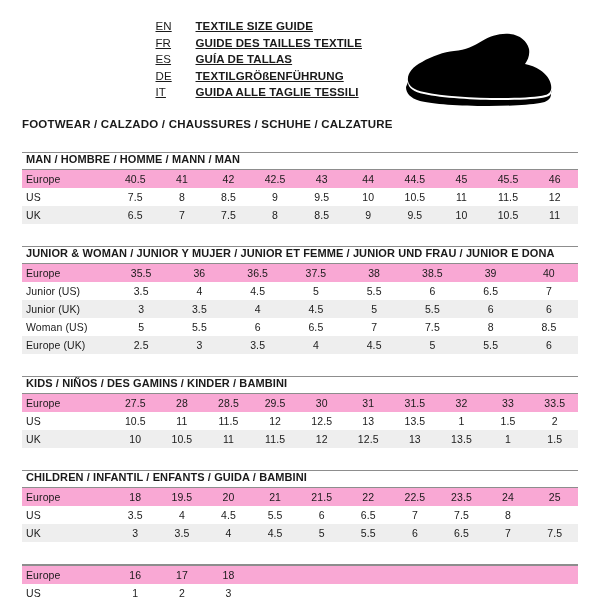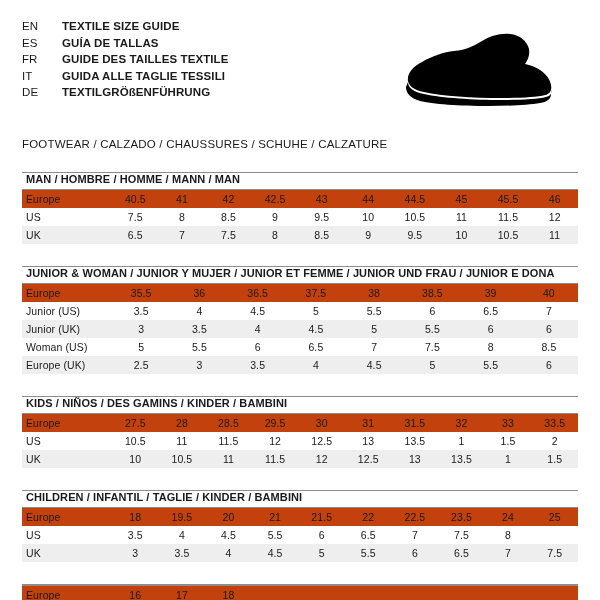--- a/index.html
+++ b/index.html
@@ -19,21 +19,22 @@
     width: 600px;
     height: 600px;
     box-sizing: border-box;
     padding: 18px 22px 0 22px;
   }
 
   
   .header {
     display: flex;
     align-items: flex-start;
-    justify-content: space-between;
+    justify-content: flex-end;
+    text-decoration: underline;
   }
   .lang-table {
     border-collapse: collapse;
   }
   .lang-table td {
     font-size: 11.5px;
     line-height: 16.5px;
     padding: 0;
     vertical-align: top;
     letter-spacing: 0.1px;
@@ -47,23 +48,23 @@
     white-space: nowrap;
   }
   .shoe-wrap {
     width: 190px;
     height: 78px;
     margin-right: 26px;
     margin-top: 14px;
   }
 
   .section-head {
-    font-weight: normal;
+    font-weight: bold;
     font-size: 11.5px;
-    margin-top: 28px;
+    margin-top: 8px;
     letter-spacing: 0.2px;
   }
 
   
   .group {
     margin-top: 22px;
   }
   .group-title {
     font-size: 11px;
     font-weight: bold;
@@ -87,21 +88,21 @@
     text-align: center;
     color: #1a1a1a;
     letter-spacing: 0.1px;
   }
   table.sizes td.rowlabel {
     text-align: left;
     padding-left: 4px;
     width: 86px;
   }
   tr.shade td {
-    background: #c2410c;
+    background: #f9a8d4;
   }
   tr.plain td {
     background: #ffffff;
   }
   tr.alt td {
     background: #eeeeee;
   }
   .babies table.sizes td.rowlabel {
     width: 86px;
   }
@@ -112,34 +113,34 @@
 <div class="page">
 
   <div class="header">
     <table class="lang-table">
       <tbody>
         <tr>
           <td class="lang-code">EN</td>
           <td class="lang-title">TEXTILE SIZE GUIDE</td>
         </tr>
         <tr>
+          <td class="lang-code">FR</td>
+          <td class="lang-title">GUIDE DES TAILLES TEXTILE</td>
+        </tr>
+        <tr>
           <td class="lang-code">ES</td>
           <td class="lang-title">GUÍA DE TALLAS</td>
         </tr>
         <tr>
-          <td class="lang-code">FR</td>
-          <td class="lang-title">GUIDE DES TAILLES TEXTILE</td>
+          <td class="lang-code">DE</td>
+          <td class="lang-title">TEXTILGRÖßENFÜHRUNG</td>
         </tr>
         <tr>
           <td class="lang-code">IT</td>
           <td class="lang-title">GUIDA ALLE TAGLIE TESSILI</td>
-        </tr>
-        <tr>
-          <td class="lang-code">DE</td>
-          <td class="lang-title">TEXTILGRÖßENFÜHRUNG</td>
         </tr>
       </tbody>
     </table>
 
     <div class="shoe-wrap">
       <svg viewBox="0 0 190 78" width="190" height="78" aria-hidden="true">
         <path fill="#000000" d="M60 30 C70 24 82 20 92 19 C104 18 112 14 120 9 C128 4 138 1 148 2
           C158 3 165 9 167 17 C168 23 166 28 163 32 C168 33 174 35 178 38 C184 42 188 47 189 53
           C190 58 188 62 183 63 C175 65 160 66 140 66 C110 66 80 64 62 60 C52 58 47 54 46 49
           C45 42 50 35 60 30 Z"></path>
@@ -310,21 +311,21 @@
           <td>13.5</td>
           <td>1</td>
           <td>1.5</td>
         </tr>
       </tbody>
     </table>
   </div>
 
   <div class="group">
     <div class="sep"></div>
-    <div class="group-title">CHILDREN / INFANTIL / TAGLIE / KINDER / BAMBINI</div>
+    <div class="group-title">CHILDREN / INFANTIL / ENFANTS / GUIDA / BAMBINI</div>
     <div class="sep"></div>
     <table class="sizes">
       <tbody>
         <tr class="shade">
           <td class="rowlabel">Europe</td>
           <td>18</td>
           <td>19.5</td>
           <td>20</td>
           <td>21</td>
           <td>21.5</td>

